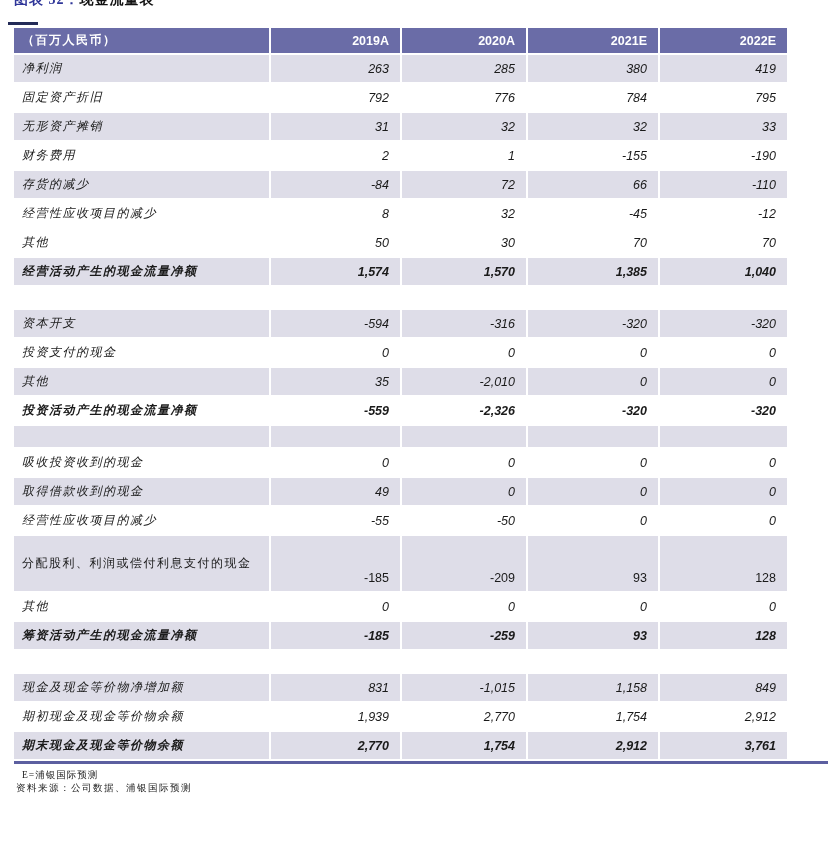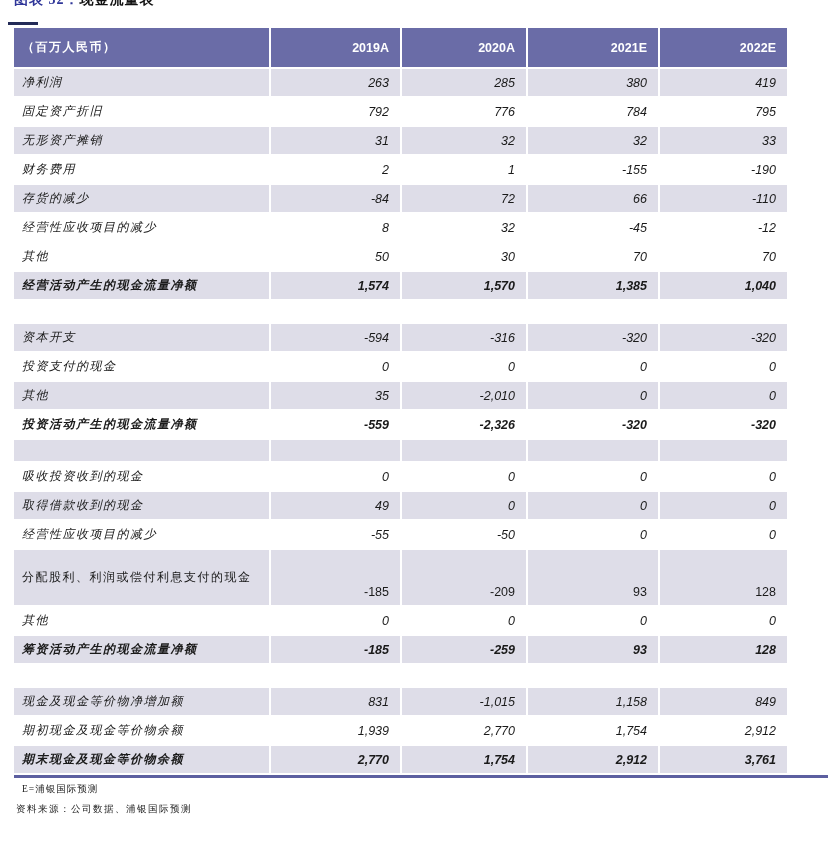--- a/index.html
+++ b/index.html
@@ -31,41 +31,41 @@
     box-sizing:border-box;
   }
   .trow .cell{
     box-sizing:border-box;
     border-right:2px solid #fff;
     border-bottom:2px solid #fff;
     display:flex;align-items:center;
     overflow:hidden;
   }
   .trow .cell:last-child{border-right:none;}
-  .header-row{height:41px;}
+  .header-row{height:27px;}
   .header-row .cell{background:var(--header-bg);color:#fff;font-weight:bold;font-size:12px;padding-left:8px;}
   .header-row .cell.extra{background:var(--header-bg);}
   .row-regular{height:29px;font-style:italic;}
   .row-spacer{height:23px;}
   .row-tall{height:57px;}
   .shaded .cell{background:var(--row-shade);}
   .trow .cell.extra{background:#fff;border-right:none;}
   .cell.lbl{
     padding-left:8px;font-size:12px;letter-spacing:1.5px;
     font-family:"Liberation Serif",serif;justify-content:flex-start;
   }
   .cell.val{justify-content:flex-end;padding-right:11px;font-size:12.5px;}
   .bold .cell{font-weight:bold;text-align:right;}
   .row-tall .cell{align-items:flex-end;}
   .row-tall .cell.lbl{align-items:flex-start;padding-top:14px;line-height:26px;}
   .row-tall .cell.val{padding-bottom:6px;}
   .bottom-line{height:3px;background:var(--bottom-border);width:814px;}
 
   .footnotes{margin:5px 0 0 22px;font-family:"Liberation Serif",serif;color:#222;}
-  .footnote1{font-size:9.5px;letter-spacing:1px;margin-bottom:7px;}
+  .footnote1{font-size:9.5px;letter-spacing:1px;}
   .footnote2{font-size:9.5px;letter-spacing:1.5px;margin-left:-6px;}
 </style>
 </head>
 <body>
 
 <div class="title-clip">
   <div class="title-line">
     <span class="title-prefix">图表 32：</span><span class="title-text">现金流量表</span>
   </div>
 </div>

